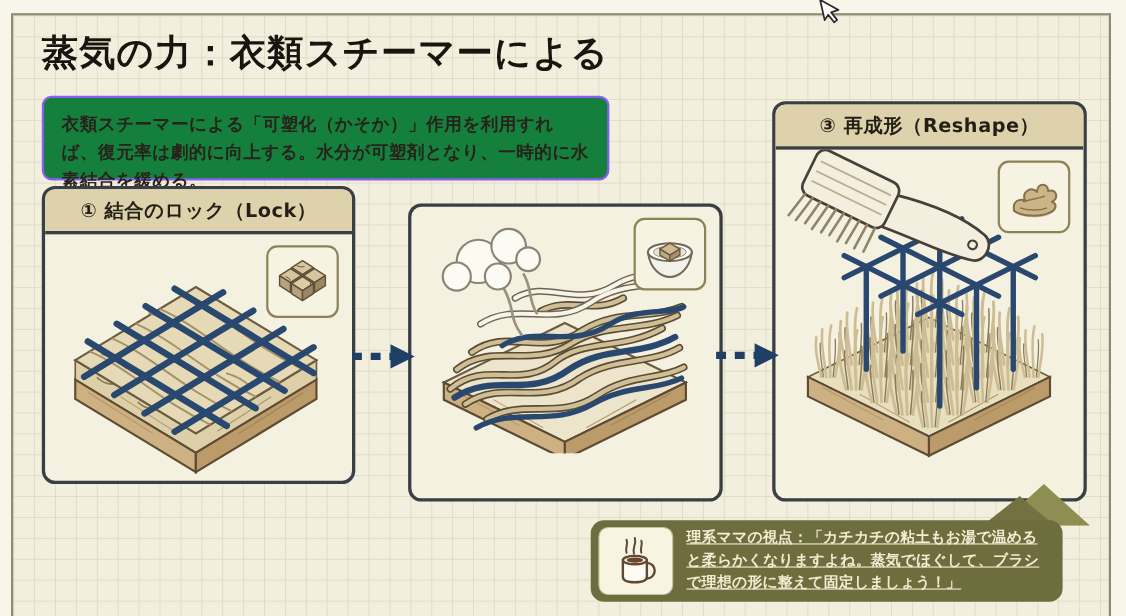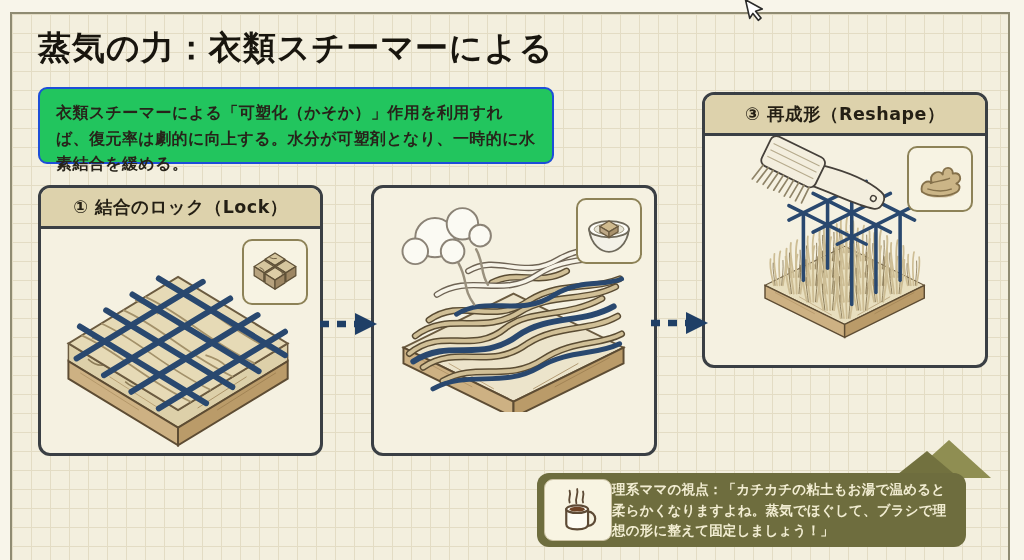--- a/index.html
+++ b/index.html
@@ -17,31 +17,31 @@
       linear-gradient(to bottom, #e3dcc4 1px, transparent 1px);
     background-size:19px 19px;
   }
   .title {
     position:absolute; left:38px; top:26px;
     font-family:"DejaVu Serif","Liberation Serif",serif;
     font-size:33px; font-weight:bold; color:#18150e; letter-spacing:1px;
   }
   .intro {
     position:absolute; left:38px; top:87px; width:516px; height:77px;
-    background:#22c55e; border:2px solid #1d4ed8; border-radius:9px;
+    background:#15803d; border:2px solid #8b5cf6; border-radius:9px;
     box-sizing:border-box; padding:11px 16px;
     font-size:16px; font-weight:bold; color:#27231a; line-height:1.6; letter-spacing:0.4px;
   }
   .panel {
     position:absolute; background:#f5f1e1; border:3px solid #3a3f44;
     border-radius:12px; box-sizing:border-box; overflow:hidden;
   }
-  #p1 { left:38px;  top:185px; width:285px; height:271px; }
+  #p1 { left:38px;  top:169px; width:285px; height:271px; }
   #p2 { left:371px; top:185px; width:286px; height:271px; }
-  #p3 { left:702px; top:92px;  width:286px; height:276px; }
+  #p3 { left:702px; top:92px;  width:286px; height:364px; }
   .panel-header {
     height:38px; background:#ddd2ac; border-bottom:3px solid #3a3f44;
     display:flex; align-items:center; justify-content:center;
     font-size:17.5px; font-weight:bold; color:#241f14; letter-spacing:0.5px;
   }
   .panel-body { position:relative; width:100%; height:calc(100% - 41px); }
   .panel-body svg.illu { position:absolute; left:0; top:0; width:100%; height:100%; }
   .inset {
     position:absolute; top:10px; right:12px; width:66px; height:66px;
     background:#f7f3e3; border:2px solid #8d8257; border-radius:10px;
@@ -55,22 +55,22 @@
     position:absolute; left:537px; top:473px; width:429px; height:74px;
     background:#6e6d3e; border-radius:12px; z-index:4;
     display:flex; align-items:center; box-sizing:border-box; padding:6px 10px 6px 7px;
   }
   .mugbox {
     width:66px; height:60px; background:#f8f4e2; border:1px solid #c9c0a0;
     border-radius:9px; flex:0 0 auto;
     display:flex; align-items:center; justify-content:center;
   }
   .note-text {
-    font-size:13.5px; font-weight:bold; color:#f2edd2;
-    line-height:1.55; letter-spacing:0.2px;
+    margin-left:12px; font-size:13.5px; font-weight:bold; color:#f2edd2;
+    line-height:1.55; letter-spacing:0.2px;text-decoration:underline;
   }
   .cursor { position:absolute; left:744px; top:-3px; width:24px; height:27px; z-index:9; }
   
   .tuft path { fill:none; stroke:#cdbd94; stroke-width:2.6; stroke-linecap:round; }
   .tuft path.dk { stroke:#8a7a57; stroke-width:1.3; }
 </style>
 </head>
 <body>
 
 <div class="frame"></div>

